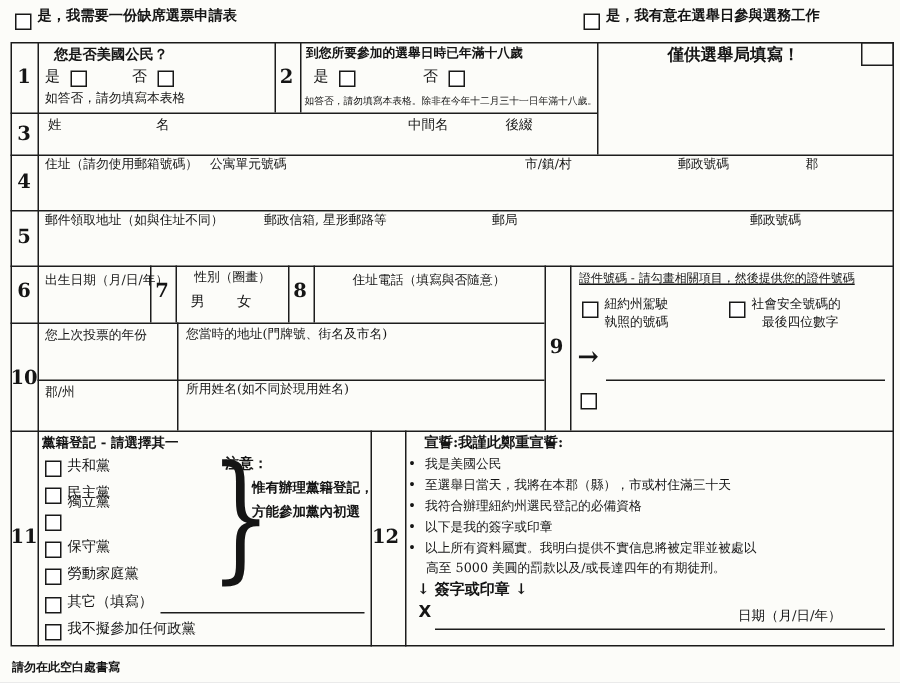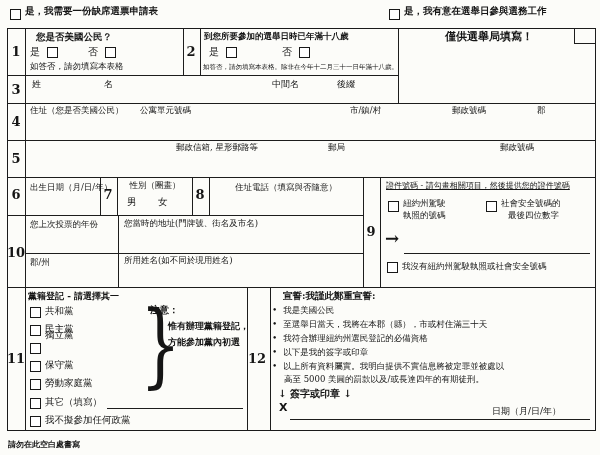--- a/index.html
+++ b/index.html
@@ -83,27 +83,28 @@
   <div class="t" style="left:282px;top:46px;font-size:10px;">否</div>
   <span class="cb" style="left:299px;top:47px;"></span>
   <div class="t" style="left:203px;top:64px;font-size:6.5px;">如答否，請勿填寫本表格。除非在今年十二月三十一日年滿十八歲。</div>
 
   <div class="t" style="left:32px;top:79px;font-size:9px;">姓</div>
   <div class="t" style="left:104px;top:79px;font-size:9px;">名</div>
   <div class="t" style="left:272px;top:79px;font-size:9px;">中間名</div>
   <div class="t" style="left:337px;top:79px;font-size:9px;">後綴</div>
   <div style="position:absolute;left:26px;top:88px;width:370px;height:14px;"></div>
 
-  <div class="t" style="left:30px;top:106px;font-size:8.5px;">住址（您是否美國公民）</div>
+  <div class="t" style="left:30px;top:106px;font-size:8.5px;">住址（請勿使用郵箱號碼）</div>
   <div class="t" style="left:140px;top:106px;font-size:8.5px;">公寓單元號碼</div>
   <div class="t" style="left:350px;top:106px;font-size:8.5px;">市/鎮/村</div>
   <div class="t" style="left:452px;top:106px;font-size:8.5px;">郵政號碼</div>
   <div class="t" style="left:537px;top:106px;font-size:8.5px;">郡</div>
   <div style="position:absolute;left:26px;top:118px;width:568px;height:20px;"></div>
 
+  <div class="t" style="left:30px;top:143px;font-size:8.5px;">郵件領取地址（如與住址不同）</div>
   <div class="t" style="left:176px;top:143px;font-size:8.5px;">郵政信箱, 星形郵路等</div>
   <div class="t" style="left:328px;top:143px;font-size:8.5px;">郵局</div>
   <div class="t" style="left:500px;top:143px;font-size:8.5px;">郵政號碼</div>
   <div style="position:absolute;left:26px;top:155px;width:568px;height:20px;"></div>
 
   <div class="t" style="left:30px;top:183px;font-size:8.5px;">出生日期（月/日/年）</div>
   <div class="t c" style="left:119px;top:181px;width:72px;font-size:8.5px;">性別（圈畫）</div>
   <div class="t" style="left:127px;top:197px;font-size:9.5px;">男</div>
   <div class="t" style="left:158px;top:197px;font-size:9.5px;">女</div>
   <div class="t c" style="left:212px;top:183px;width:148px;font-size:8.5px;">住址電話（填寫與否隨意）</div>
@@ -111,21 +112,20 @@
   <div class="t" style="left:386px;top:181px;font-size:8px;text-decoration:underline;">證件號碼 - 請勾畫相關項目，然後提供您的證件號碼</div>
   <span class="cb" style="left:388px;top:201px;"></span>
   <div class="t" style="left:403px;top:199px;font-size:8.5px;">紐約州駕駛</div>
   <div class="t" style="left:403px;top:211px;font-size:8.5px;">執照的號碼</div>
   <span class="cb" style="left:486px;top:201px;"></span>
   <div class="t" style="left:501px;top:199px;font-size:8.5px;">社會安全號碼的</div>
   <div class="t" style="left:508px;top:211px;font-size:8.5px;">最後四位數字</div>
   <div class="t b" style="left:385px;top:229px;font-size:17px;">→</div>
   <div class="wline" style="left:404px;top:253px;width:186px;"></div>
   <span class="cb" style="left:387px;top:262px;"></span>
-  <div class="t" style="left:402px;top:262px;font-size:8.5px;">我沒有紐約州駕駛執照或社會安全號碼</div>
 
   <div class="t" style="left:30px;top:220px;font-size:8.5px;">您上次投票的年份</div>
   <div class="t" style="left:124px;top:219px;font-size:8.5px;">您當時的地址(門牌號、街名及市名)</div>
   <div class="t" style="left:30px;top:258px;font-size:8.5px;">郡/州</div>
   <div class="t" style="left:124px;top:256px;font-size:8.5px;">所用姓名(如不同於現用姓名)</div>
 
   <div class="t b" style="left:28px;top:291px;font-size:9px;">黨籍登記 - 請選擇其一</div>
   <span class="cb" style="left:30px;top:307px;"></span>
   <div class="t" style="left:45px;top:306px;font-size:9.5px;">共和黨</div>
   <span class="cb" style="left:30px;top:325px;"></span>

